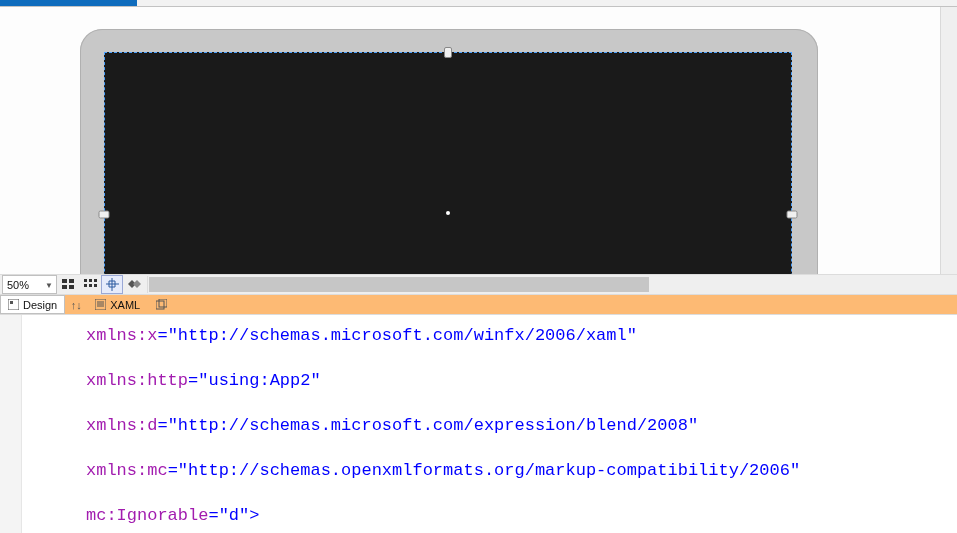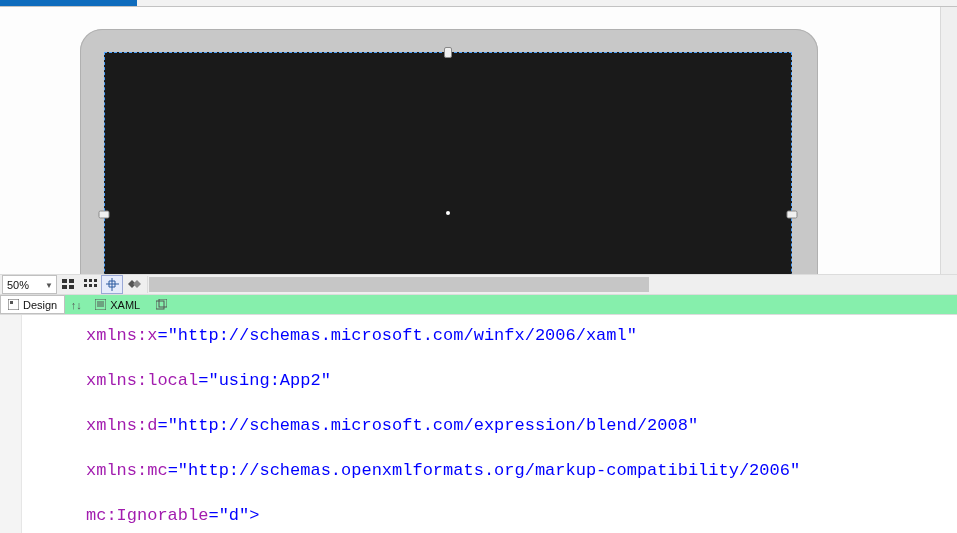--- a/index.html
+++ b/index.html
@@ -38,21 +38,21 @@
 
 .zoom-bar { height: 20px; border-top: 1px solid #dcdcdc; display: flex; align-items: center; background: #efefef; font-size: 11px; color: #111; }
 .zoom-combo { width: 55px; height: 19px; border: 1px solid #c0c0c0; background: #fff; margin-left: 2px; display: flex; align-items: center; padding: 1px 1px 0 4px; }
 .zoom-combo .dd { margin-left: auto; font-size: 8px; color: #555; padding-right: 2px; }
 .zicon { width: 22px; height: 19px; display: flex; align-items: center; justify-content: center; border: 1px solid transparent; }
 .zicon.active { border: 1px solid #9aa8d6; background: #e6ebfb; }
 .zicon svg { display: block; }
 .hscroll-track { flex: 1; height: 17px; margin-left: 2px; background: #efefef; border-left: 1px solid #dcdcdc; display:flex; align-items:center; }
 .hscroll-thumb { height: 15px; width: 500px; background: #c6c6c6; margin-left: 1px; }
 
-.split-bar { height: 21px; background: #86efac; border-top: 1px solid #dcdcdc; border-bottom: 1px solid #dcdcdc; display: flex; align-items: center; font-size: 11px; }
+.split-bar { height: 21px; background: #fdba74; border-top: 1px solid #dcdcdc; border-bottom: 1px solid #dcdcdc; display: flex; align-items: center; font-size: 11px; }
 .split-tab { height: 19px; display: flex; align-items: center; padding: 0 7px; border: 1px solid transparent; color: #111; }
 .split-tab.selected { background: #fff; border: 1px solid #c0c0c0; }
 .split-tab svg { margin-right: 4px; }
 .split-swap { width: 22px; display:flex; justify-content:center; font-size: 11px; color:#555; }
 .split-popout { width: 18px; display:flex; justify-content:center; margin-left: 4px; }
 
 .code-pane { height: 219px; display: flex; background: #fff; }
 .gutter { width: 22px; background: #f4f4f4; border-right: 1px solid #e6e6e6; }
 .code-lines { flex:1; padding: 0 0 0 64px; font-family: Consolas, "Courier New", monospace; font-size: 17px; line-height: 22.5px; white-space: pre; color: #000; position: relative; }
 .code-lines .line { height: 22.5px; }
@@ -146,21 +146,21 @@
         <rect x="0" y="2" width="8" height="8" fill="none" stroke="#555"></rect>
         <rect x="3" y="0" width="8" height="8" fill="none" stroke="#555"></rect>
       </svg>
   </div>
 </div>
 
 <div class="code-pane">
   <div class="gutter"></div>
   <div class="code-lines">
 <div class="line" style="margin-top:-13px"><span class="c-red">xmlns</span><span class="c-red">:</span><span class="c-red">x</span><span class="c-blue">=</span><span class="c-blue">"http://schemas.microsoft.com/winfx/2006/xaml"</span></div>
-<div class="line"><span class="c-red">xmlns</span><span class="c-red">:</span><span class="c-red">local</span><span class="c-blue">=</span><span class="c-blue">"using:App2"</span></div>
+<div class="line"><span class="c-red">xmlns</span><span class="c-red">:</span><span class="c-red">http</span><span class="c-blue">=</span><span class="c-blue">"using:App2"</span></div>
 <div class="line"><span class="c-red">xmlns</span><span class="c-red">:</span><span class="c-red">d</span><span class="c-blue">=</span><span class="c-blue">"http://schemas.microsoft.com/expression/blend/2008"</span></div>
 <div class="line"><span class="c-red">xmlns</span><span class="c-red">:</span><span class="c-red">mc</span><span class="c-blue">=</span><span class="c-blue">"http://schemas.openxmlformats.org/markup-compatibility/2006"</span></div>
 <div class="line"><span class="c-red">mc</span><span class="c-red">:</span><span class="c-red">Ignorable</span><span class="c-blue">=</span><span class="c-blue">"d"</span><span class="c-blue">&gt;</span></div>
 
 
 
 
 
   </div>
 </div>

